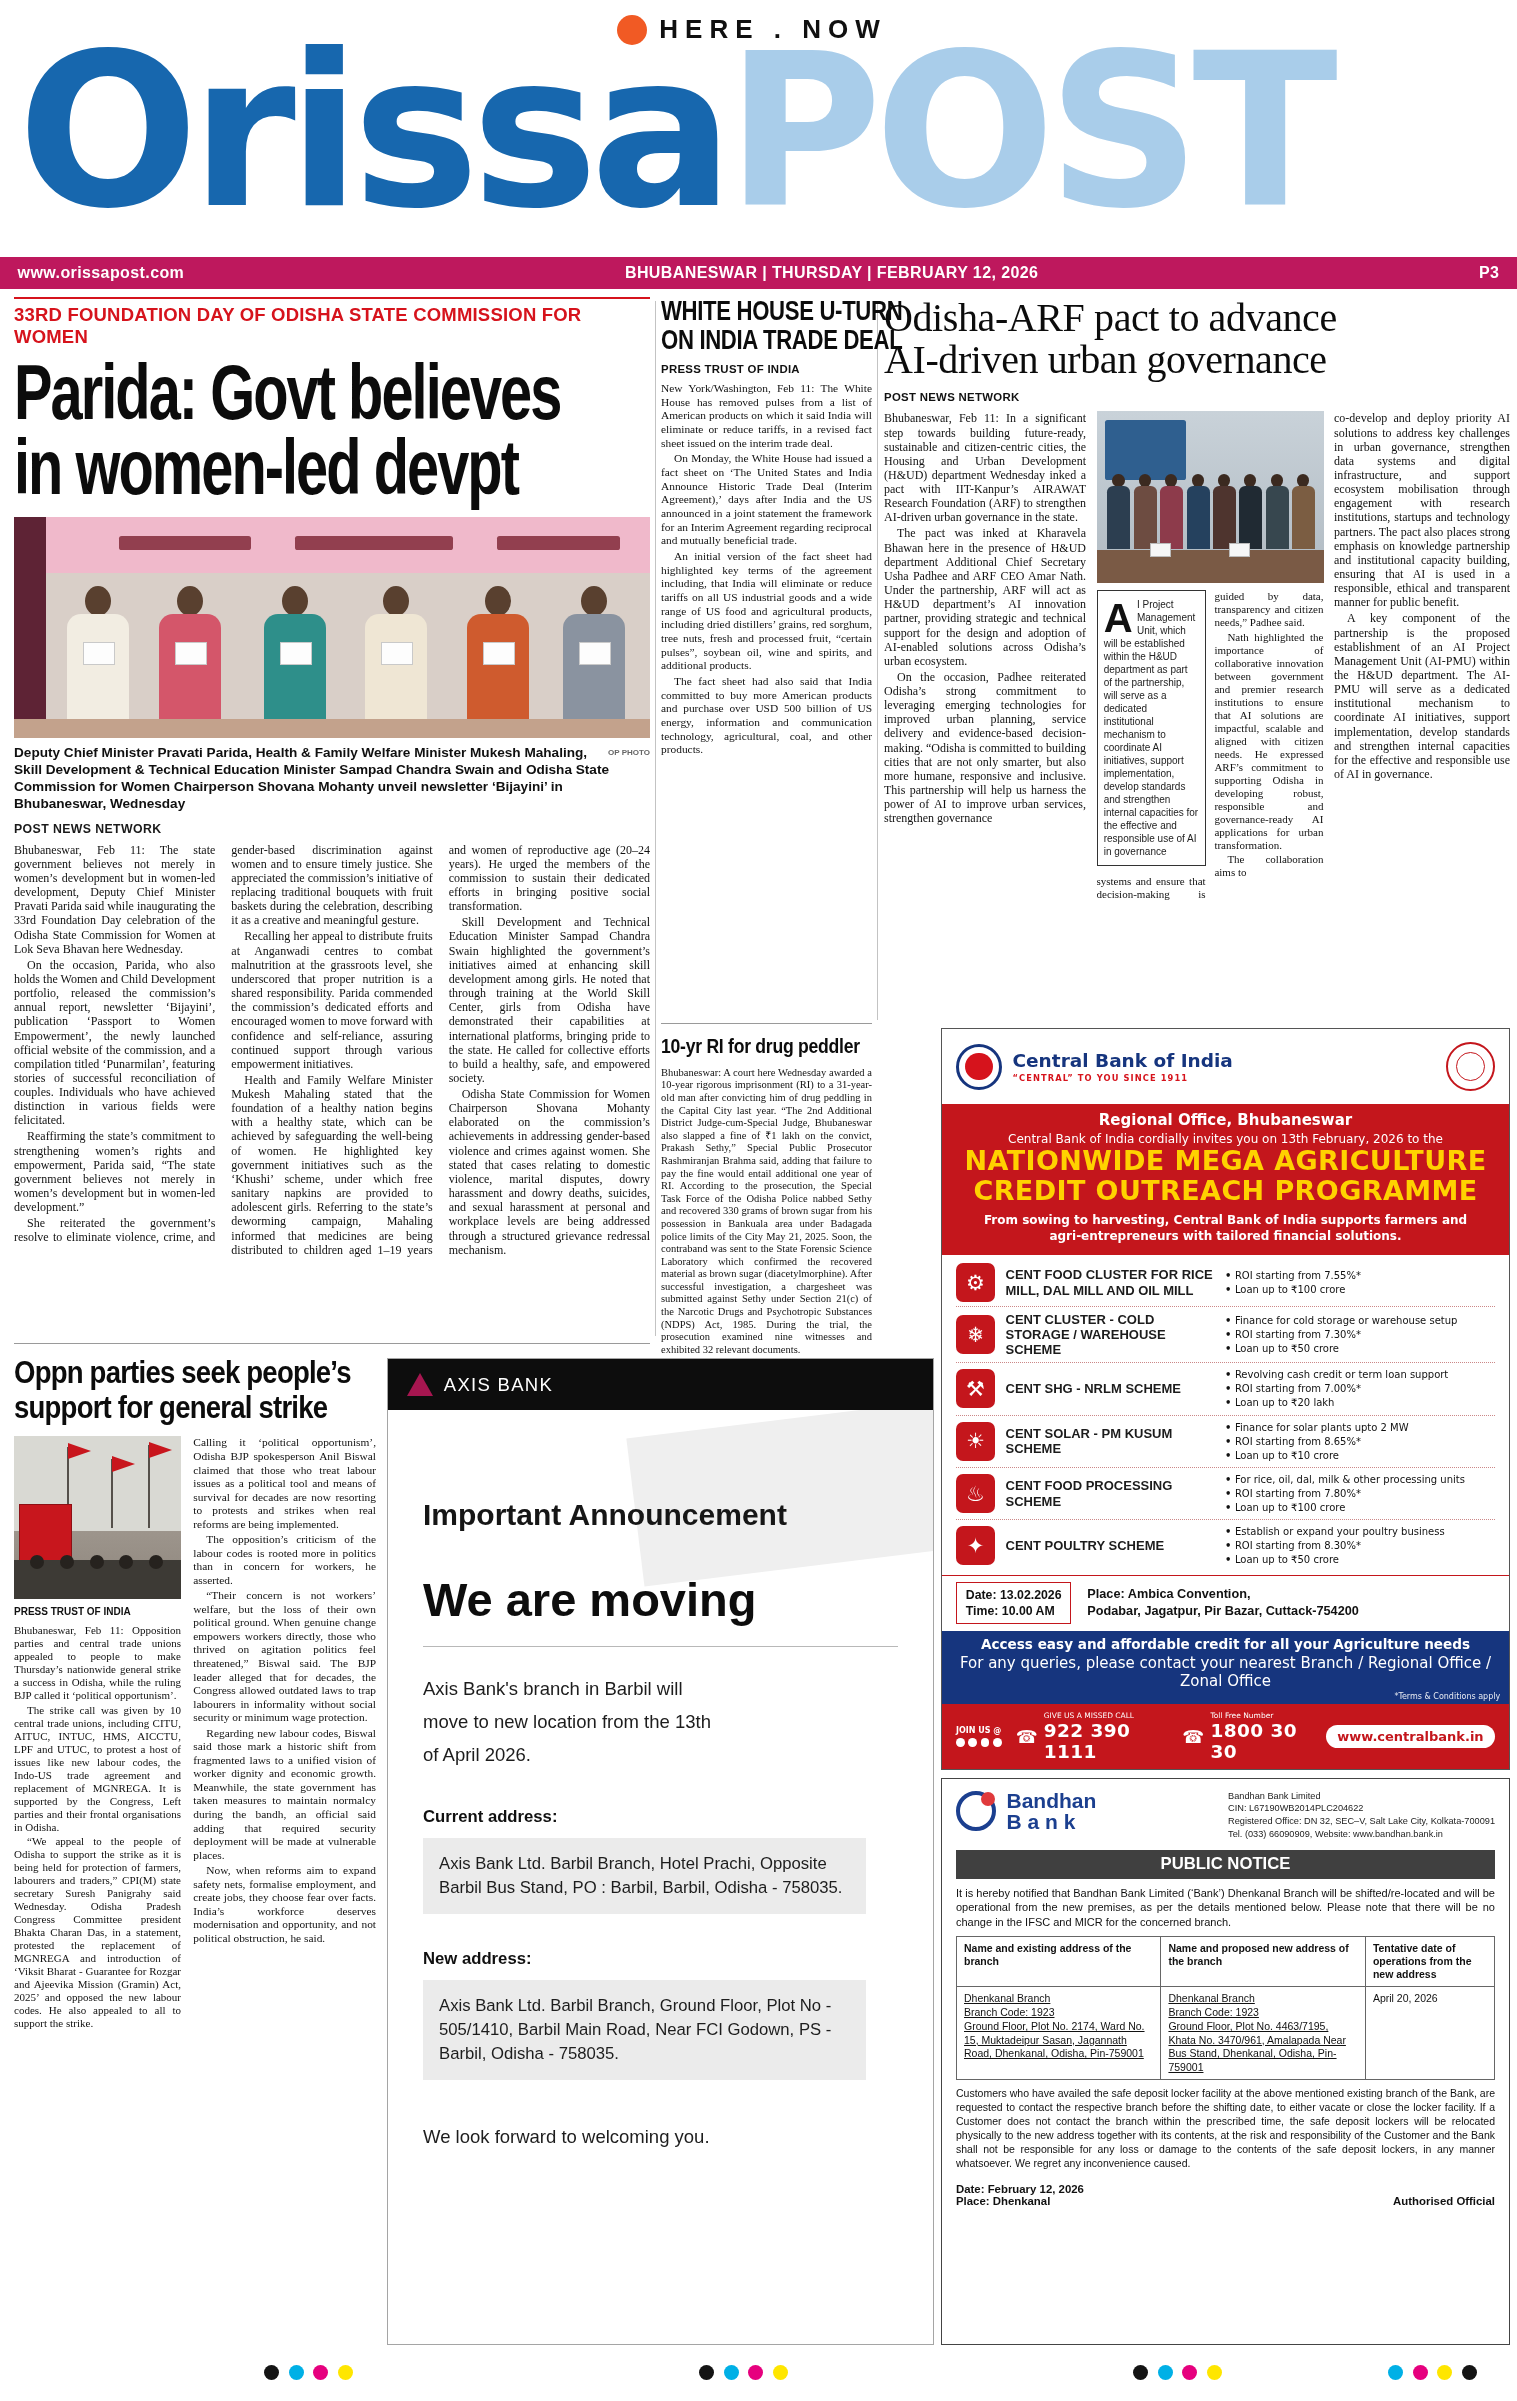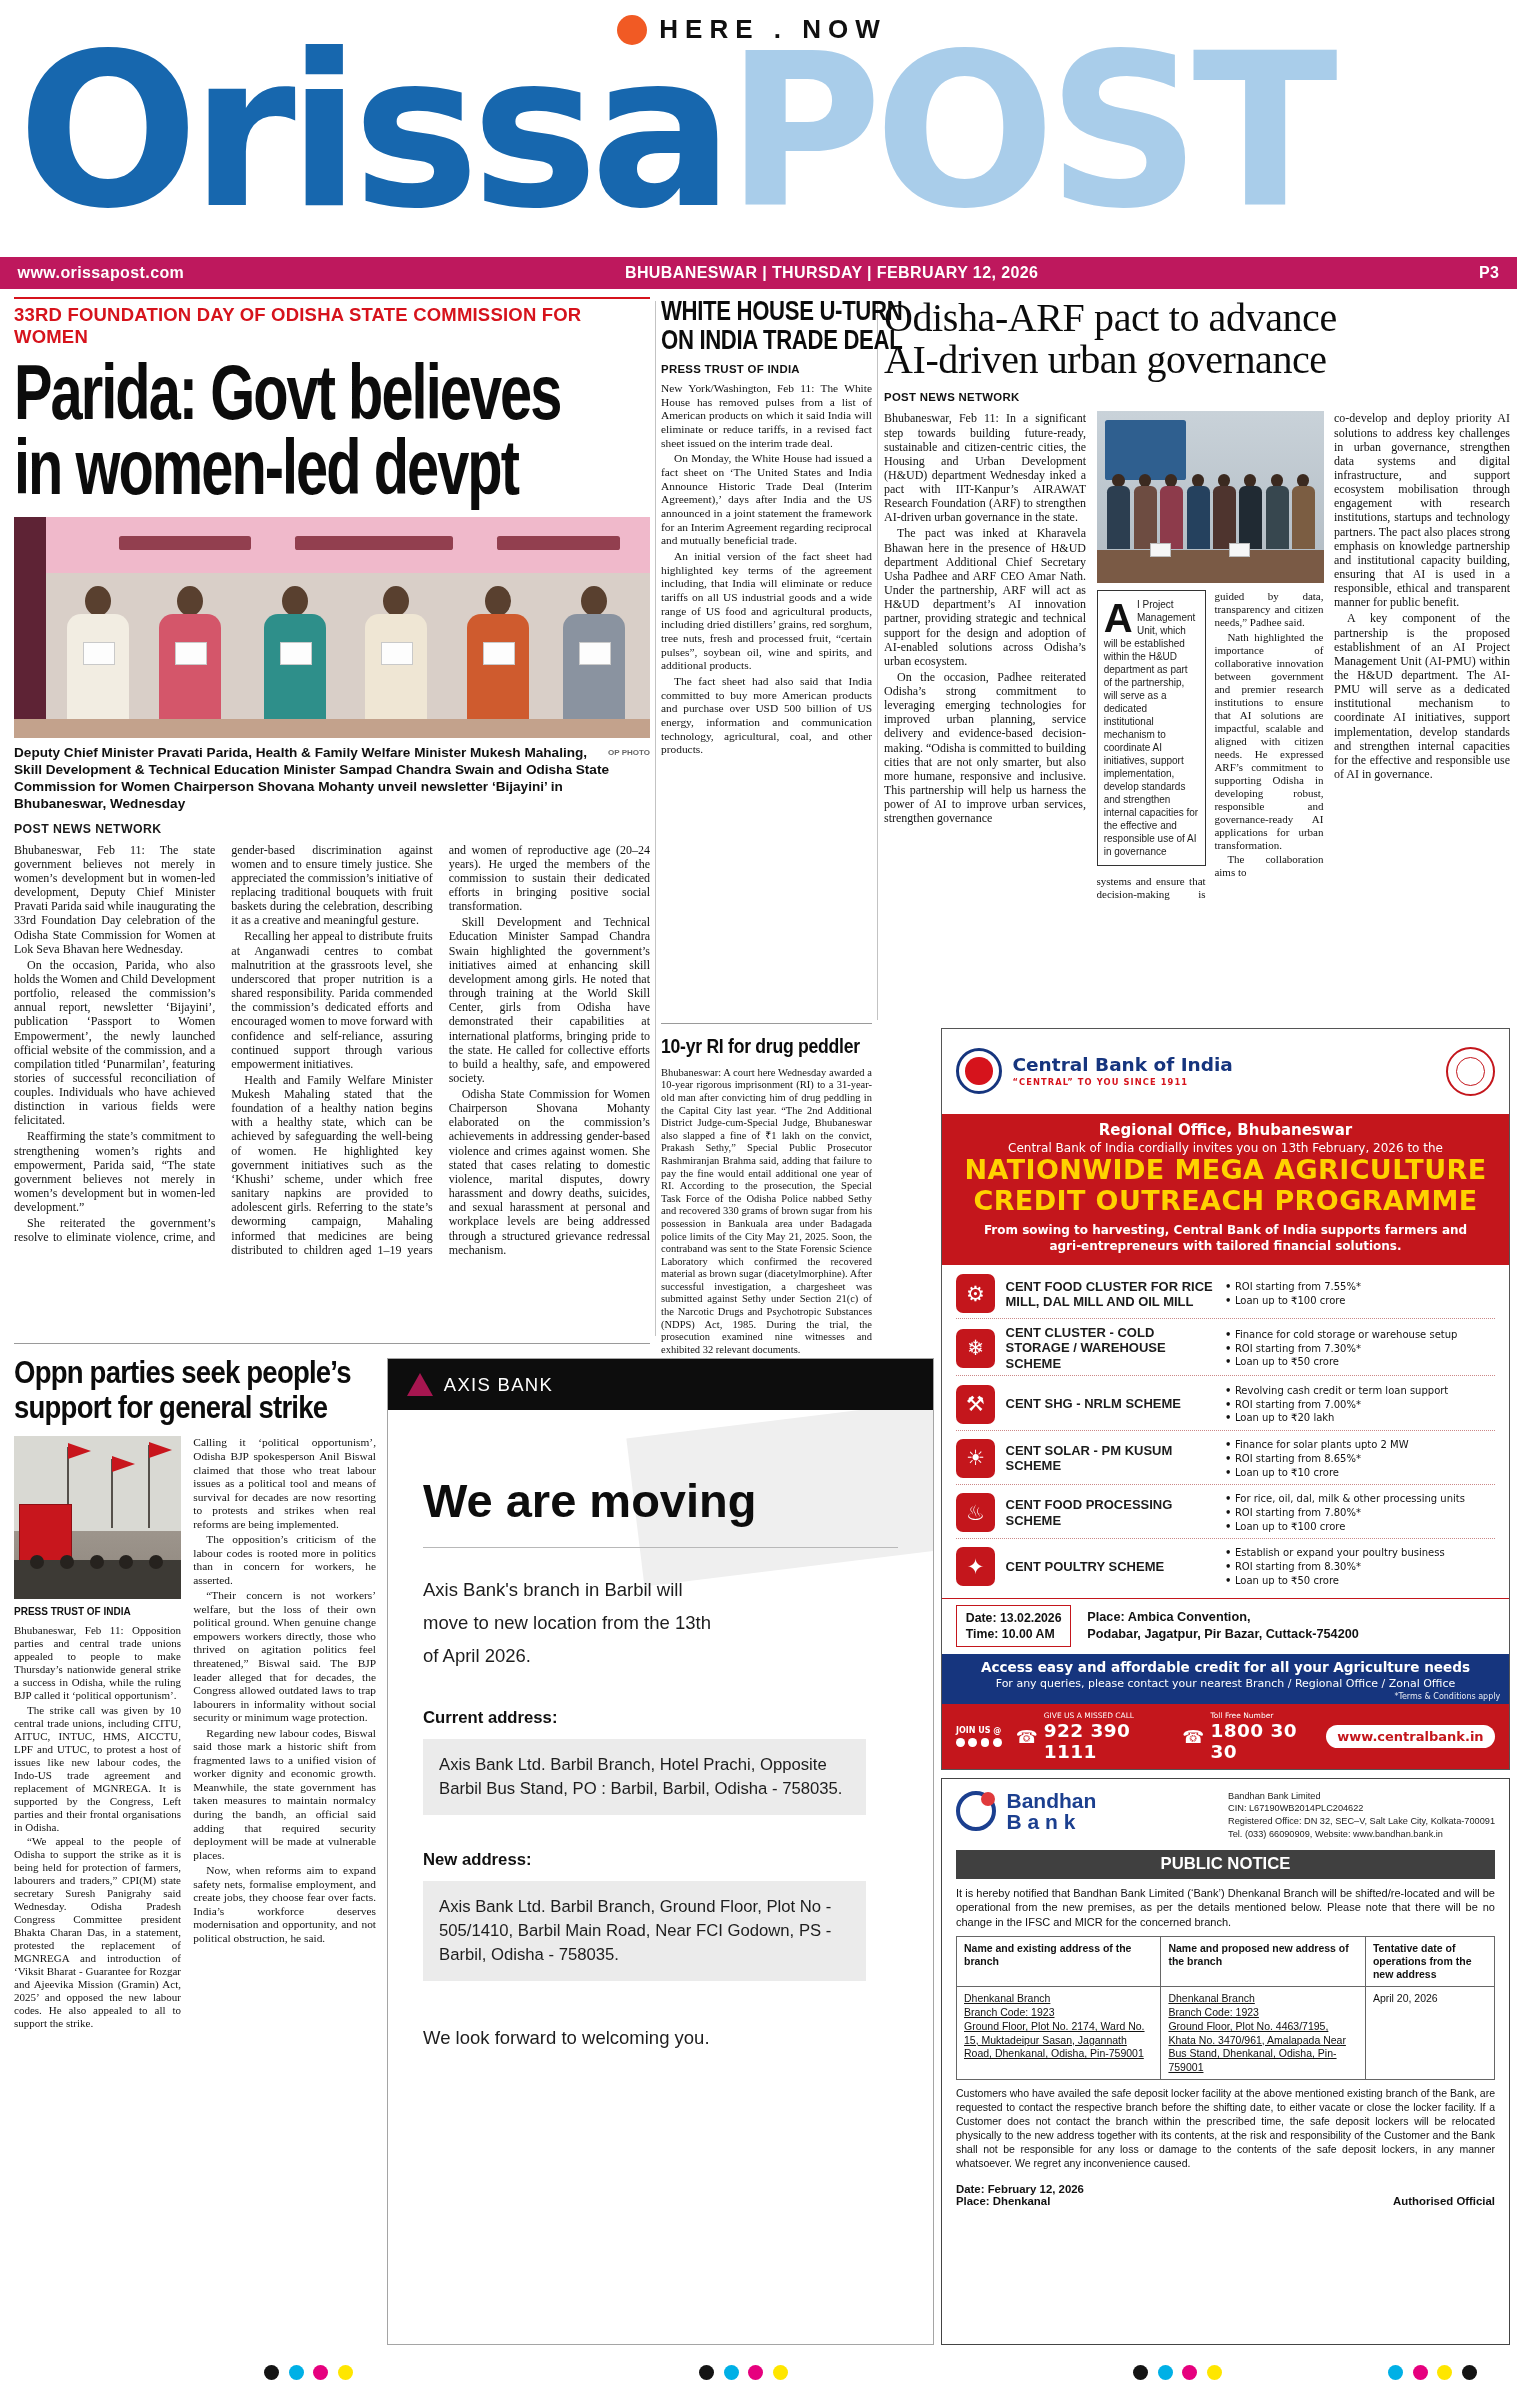--- a/index.html
+++ b/index.html
@@ -143,21 +143,21 @@
   .s-name{flex:0 0 209px;font-weight:800;font-size:13px;line-height:1.18;color:#1c1c1c;font-family:"Liberation Sans",sans-serif;}
   .s-points{flex:1;font-size:10px;line-height:1.3;}
   .s-points .li{margin:0.9px 0;text-indent:0;}
   .s-points .li::before{content:"• ";font-weight:bold;}
   .cbi-when{display:flex;align-items:center;border-top:1.8px solid #c4161c;padding:6.2px 14px;gap:16px;
             font-family:"Liberation Sans",sans-serif;}
   .cbi-date{border:1.3px solid #c4161c;padding:3.5px 8.8px;font-weight:800;font-size:12.3px;line-height:1.35;}
   .cbi-place{font-weight:800;font-size:12.7px;line-height:1.35;}
   .cbi-access{background:#16357e;color:#fff;text-align:center;padding:5.3px 8.8px 3.5px;}
   .cbi-a1{font-weight:800;font-size:13.6px;}
-  .cbi-a2{font-size:11px;margin-top:1.8px;}
+  .cbi-a2{font-size:15px;margin-top:1.8px;}
   .cbi-terms{text-align:right;font-size:8px;opacity:.9;margin-top:1.8px;}
   .cbi-foot{background:#c4161c;color:#fff;display:flex;align-items:center;gap:14px;padding:7px 14px;}
   .cf-join{font-size:8px;font-weight:bold;line-height:1.25;width:51px;}
   .cf-social{display:flex;gap:3.5px;margin-top:2.6px;}
   .cf-social i{width:8.8px;height:8.8px;border-radius:50%;background:#fff;display:block;}
   .cf-phone{display:flex;align-items:center;gap:6.2px;}
   .cf-icon{font-size:17.6px;}
   .cf-num{font-weight:800;font-size:18.5px;letter-spacing:0.4px;}
   .cf-lab{font-size:7.5px;line-height:1.2;}
   .cf-site{margin-left:auto;background:#fff;color:#c4161c;font-weight:800;font-size:13px;padding:4.4px 11.4px;border-radius:13px;}
@@ -395,20 +395,21 @@
     </div>
   </div>
 
   <div id="axis">
     <div class="ax-head">
       <div class="ax-mark"></div>
       <div class="ax-name">AXIS BANK</div>
     </div>
     <div class="ax-deco"></div>
     <div class="ax-body">
+      <div class="ax-title">Important Announcement</div>
       <div class="ax-move">We are moving</div>
       <div class="ax-msg">Axis Bank's branch in Barbil will move to new location from the 13th of April 2026.</div>
       <div class="ax-label">Current address:</div>
       <div class="ax-box">Axis Bank Ltd. Barbil Branch, Hotel Prachi, Opposite Barbil Bus Stand, PO : Barbil, Barbil, Odisha - 758035.</div>
       <div class="ax-label">New address:</div>
       <div class="ax-box">Axis Bank Ltd. Barbil Branch, Ground Floor, Plot No - 505/1410, Barbil Main Road, Near FCI Godown, PS - Barbil, Odisha - 758035.</div>
       <div class="ax-close">We look forward to welcoming you.</div>
     </div>
   </div>
 

